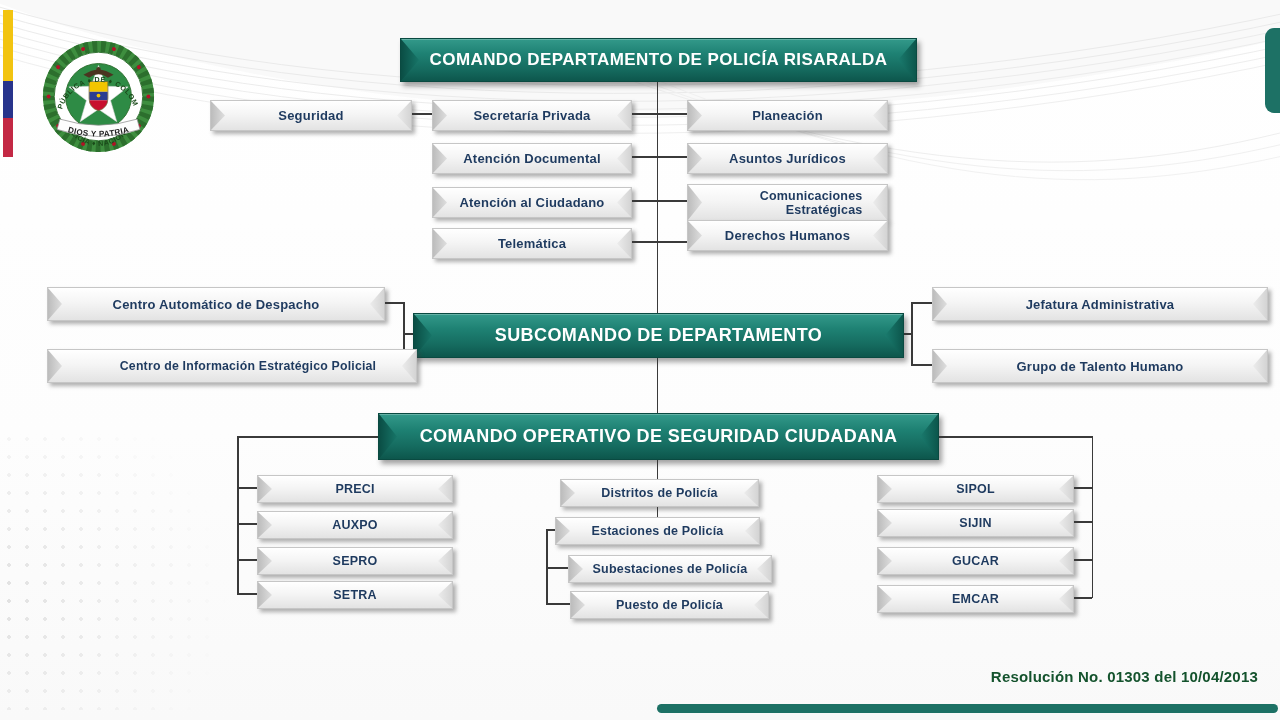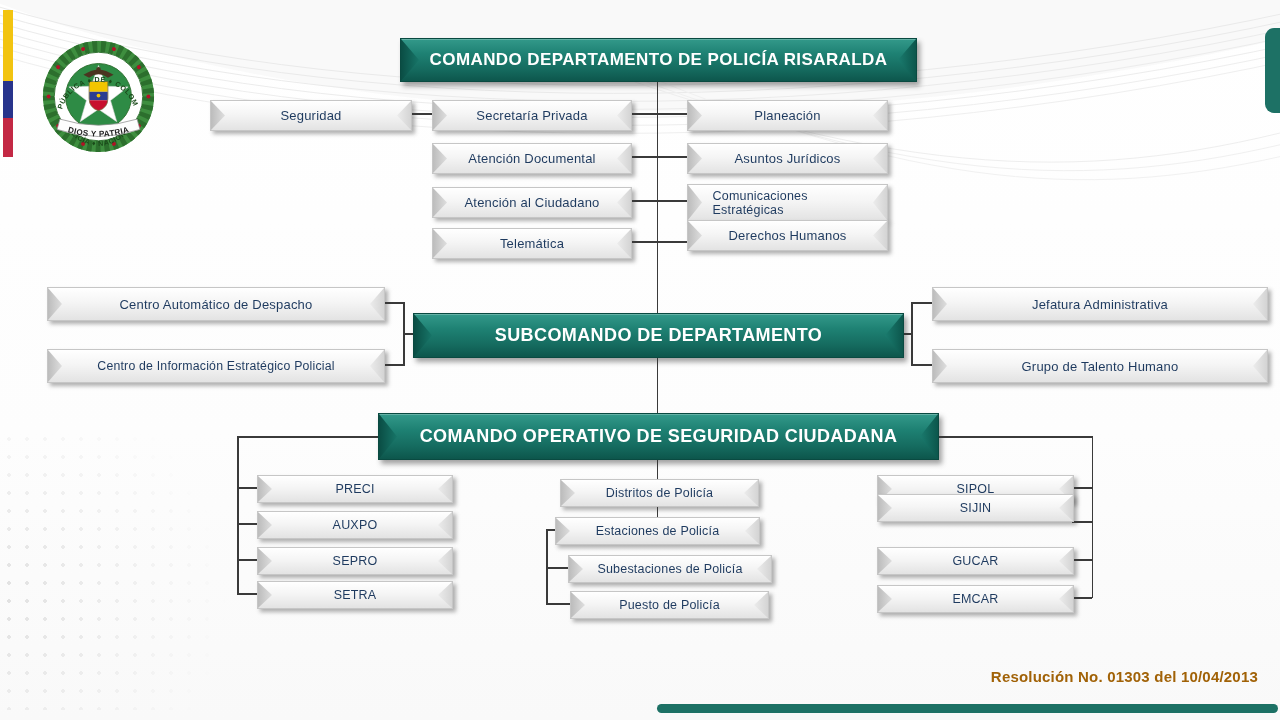--- a/index.html
+++ b/index.html
@@ -11,35 +11,35 @@
   .abs{position:absolute;}
   
   .hl{position:absolute;height:1.5px;background:#3a3a3a;}
   .vl{position:absolute;width:1.5px;background:#3a3a3a;}
   
   .gbox{
     position:absolute;display:flex;align-items:center;justify-content:center;
     background:linear-gradient(180deg,#ffffff 0%,#f5f5f5 45%,#e3e3e3 100%);
     border:1px solid #c6c6c6;
     box-shadow:2.5px 3px 4px rgba(60,60,60,.40), inset 0 1px 0 rgba(255,255,255,.8);
-    color:#1e3a5f;font-weight:normal;font-size:13px;text-align:left;letter-spacing:.2px;
+    color:#1e3a5f;font-weight:bold;font-size:13px;text-align:right;letter-spacing:.2px;
   }
   .gbox::before{
     content:"";position:absolute;left:0;top:0;bottom:0;width:14px;
     background:linear-gradient(90deg,#bcbcbc,#dedede);
     clip-path:polygon(0 0,100% 50%,0 100%);
   }
   .gbox::after{
     content:"";position:absolute;right:0;top:0;bottom:0;width:14px;
     background:linear-gradient(270deg,#d4d4d4,#ececec);
     clip-path:polygon(100% 0,0 50%,100% 100%);
   }
   .gbox .lbl{position:relative;z-index:2;padding:0 16px;}
   .small{font-size:12.5px;}
-  .fit{font-size:12.3px;}
+  .fit{font-size:12.3px;padding-left:32px;}
   .wrap2 .lbl{display:block;width:150px;line-height:1.12;font-size:12.5px;padding:0;margin:4px auto;}
   
   .tbox{
     position:absolute;display:flex;align-items:center;justify-content:center;
     background:linear-gradient(180deg,#33998a 0%,#1e8173 35%,#156b5f 72%,#0d564c 100%);
     border:1px solid #0a4press;border:1px solid #0a4a41;
     box-shadow:3px 4px 5px rgba(50,50,50,.45), inset 0 1px 0 rgba(255,255,255,.25);
     color:#ffffff;font-weight:bold;text-align:right;letter-spacing:.4px;
   }
   .tbox::before{
@@ -54,21 +54,21 @@
   }
   .tbox .lbl{position:relative;z-index:2;padding:0 20px;}
   
   .flag{position:absolute;left:3px;top:10px;width:10px;}
   .flag .y{height:71px;background:#f2c411;}
   .flag .b{height:37px;background:#28348c;}
   .flag .r{height:39px;background:#c32844;}
   
   .resnote{
     position:absolute;right:22px;top:668px;font-size:15px;font-weight:bold;
-    color:#a16207;letter-spacing:.2px;
+    color:#14532d;letter-spacing:.2px;
   }
   .bottombar{position:absolute;left:657px;top:704px;width:621px;height:9px;border-radius:5px;background:#1d7165;}
   .righttab{position:absolute;right:0;top:28px;width:15px;height:85px;border-radius:9px 0 0 9px;background:#1d7165;}
   .dots{
     position:absolute;left:0;top:430px;width:260px;height:280px;
     background-image:radial-gradient(circle,#dadada 1.7px,transparent 2px);
     background-size:18px 18px;
     -webkit-mask-image:radial-gradient(ellipse 110% 100% at 0% 60%,rgba(0,0,0,.8),transparent 80%);
     mask-image:radial-gradient(ellipse 110% 100% at 0% 60%,rgba(0,0,0,.8),transparent 80%);
   }
@@ -261,21 +261,21 @@
 <div class="gbox small" style="left:568px;top:555px;width:202px;height:26px">
   <span class="lbl">Subestaciones de Policía</span>
 </div>
 <div class="gbox small" style="left:570px;top:591px;width:197px;height:26px">
   <span class="lbl">Puesto de Policía</span>
 </div>
 
 <div class="gbox small" style="left:877px;top:475px;width:195px;height:26px">
   <span class="lbl">SIPOL</span>
 </div>
-<div class="gbox small" style="left:877px;top:494px;width:195px;height:26px">
+<div class="gbox small" style="left:877px;top:509px;width:195px;height:26px">
   <span class="lbl">SIJIN</span>
 </div>
 <div class="gbox small" style="left:877px;top:547px;width:195px;height:26px">
   <span class="lbl">GUCAR</span>
 </div>
 <div class="gbox small" style="left:877px;top:585px;width:195px;height:26px">
   <span class="lbl">EMCAR</span>
 </div>
 
 <div class="resnote">Resolución No. 01303 del 10/04/2013</div>

